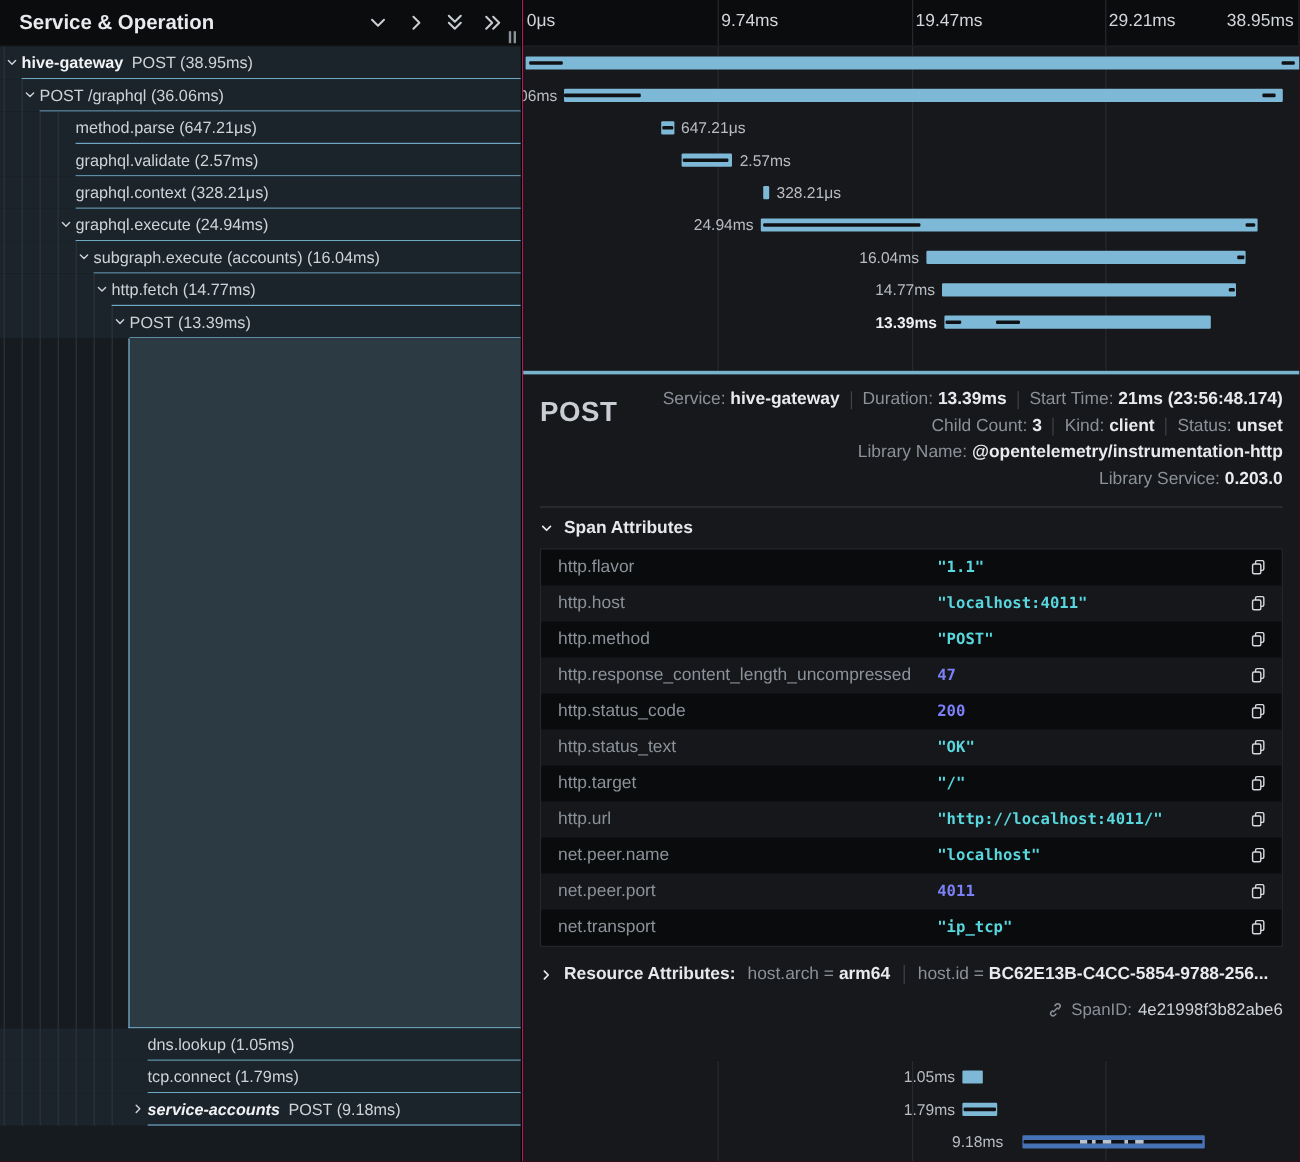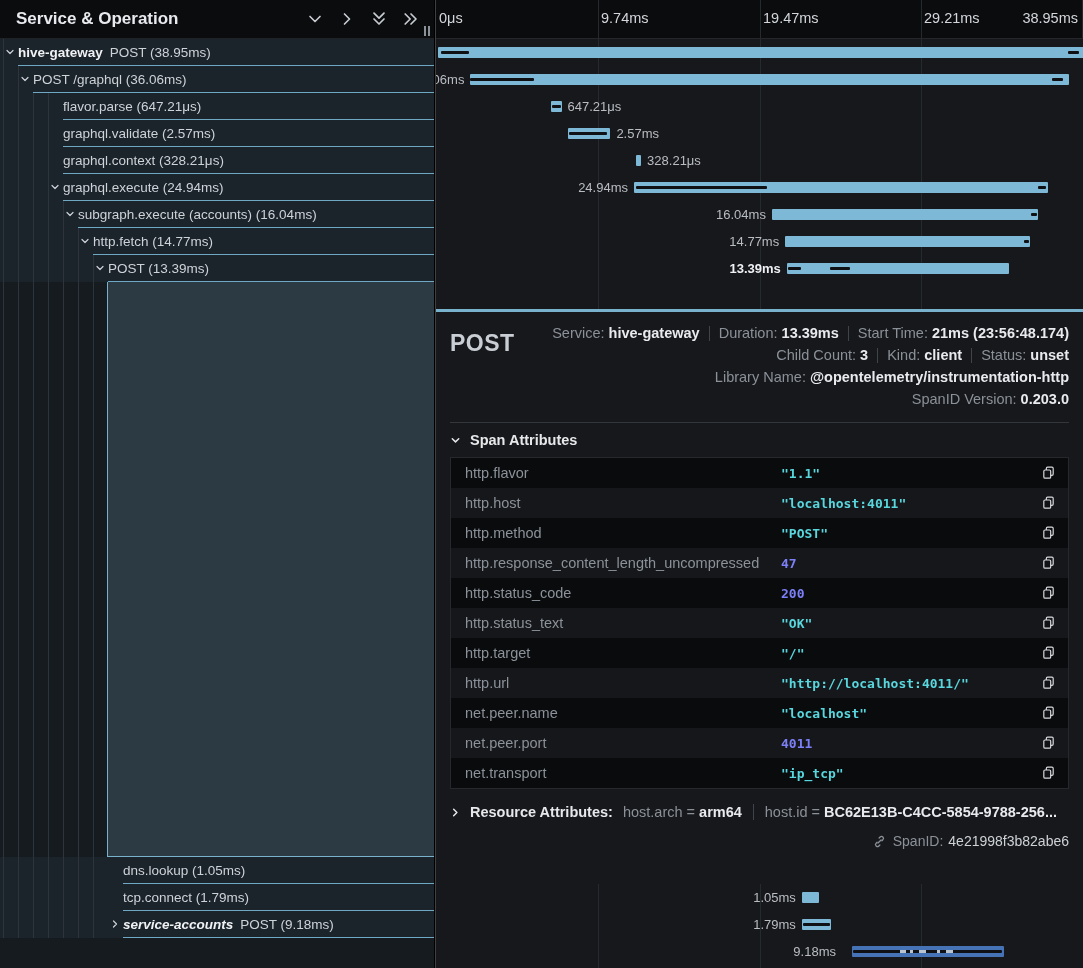--- a/index.html
+++ b/index.html
@@ -1,19 +1,19 @@
 <!DOCTYPE html>
 <html><head>
 <meta charset="utf-8">
 <style>
   * { margin:0; padding:0; box-sizing:border-box; }
   html,body { background:#000; }
   .app {
     position:relative; width:1083px; height:968px; overflow:hidden;
-    background:#404040; font-family:"Liberation Sans", sans-serif;
+    background:#be185d; font-family:"Liberation Sans", sans-serif;
     -webkit-font-smoothing:antialiased;
   }
   
   .tree-panel {
     position:absolute; left:0; top:0; width:435px; height:968px;
     background:#161b20; border-right:1px solid #000; overflow:hidden;
   }
   .tree-header {
     position:relative; height:39px; background:#0b0c0e;
     display:flex; align-items:center; padding:0 10px 0 16px;
@@ -151,21 +151,21 @@
             <span>POST /graphql (36.06ms)</span>
           </span>
           <span class="rowline" style="left:33px"></span>
         </div>
         <div class="tree-row">
           <span class="guide" style="left:3px"></span>
           <span class="guide" style="left:18px"></span>
           <span class="guide" style="left:33px"></span>
           <span class="guide" style="left:48px"></span>
           <span class="tree-label" style="left:63px">
-            <span>flavor.parse (647.21μs)</span>
+            <span>method.parse (647.21μs)</span>
           </span>
           <span class="rowline" style="left:63px"></span>
         </div>
         <div class="tree-row">
           <span class="guide" style="left:3px"></span>
           <span class="guide" style="left:18px"></span>
           <span class="guide" style="left:33px"></span>
           <span class="guide" style="left:48px"></span>
           <span class="tree-label" style="left:63px">
             <span>graphql.validate (2.57ms)</span>
@@ -388,21 +388,21 @@
               <span class="meta-item"><span class="k">Child Count: </span><span class="v">3</span></span>
               <span class="meta-sep"></span>
               <span class="meta-item"><span class="k">Kind: </span><span class="v">client</span></span>
               <span class="meta-sep"></span>
               <span class="meta-item"><span class="k">Status: </span><span class="v">unset</span></span>
             </div>
             <div class="meta-line">
               <span class="meta-item"><span class="k">Library Name: </span><span class="v">@opentelemetry/instrumentation-http</span></span>
             </div>
             <div class="meta-line">
-              <span class="meta-item"><span class="k">SpanID Version: </span><span class="v">0.203.0</span></span>
+              <span class="meta-item"><span class="k">Library Service: </span><span class="v">0.203.0</span></span>
             </div>
           </div>
       </div>
       <hr class="detail-hr">
       <div class="attr-sec-head">
         <svg width="11" height="11" viewBox="0 0 12 12">
             <polyline points="2.5,4 6,7.5 9.5,4" fill="none" stroke="#e6e8ea" stroke-width="1.6" stroke-linecap="round" stroke-linejoin="round"></polyline>
           </svg>
         <span>Span Attributes</span>
       </div>

